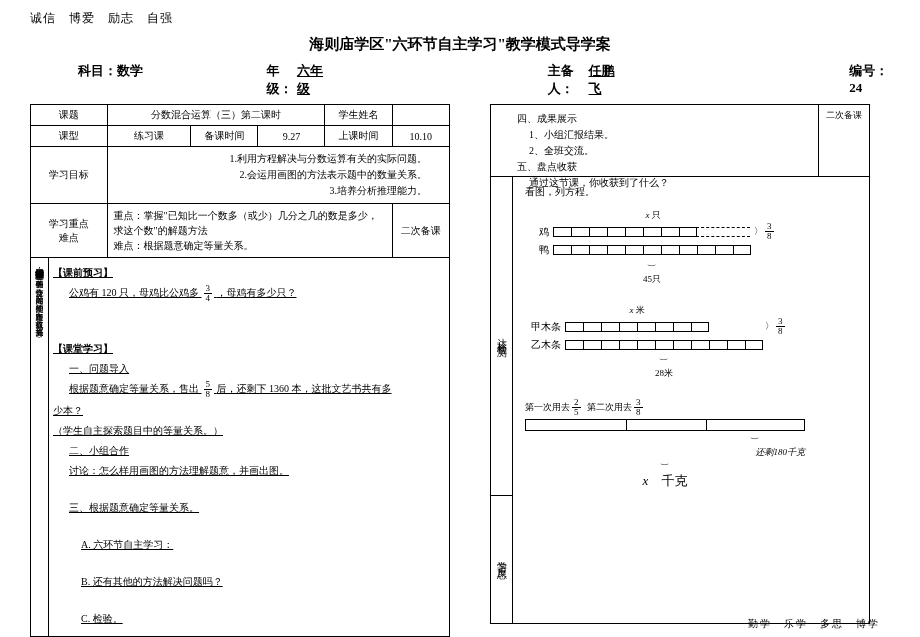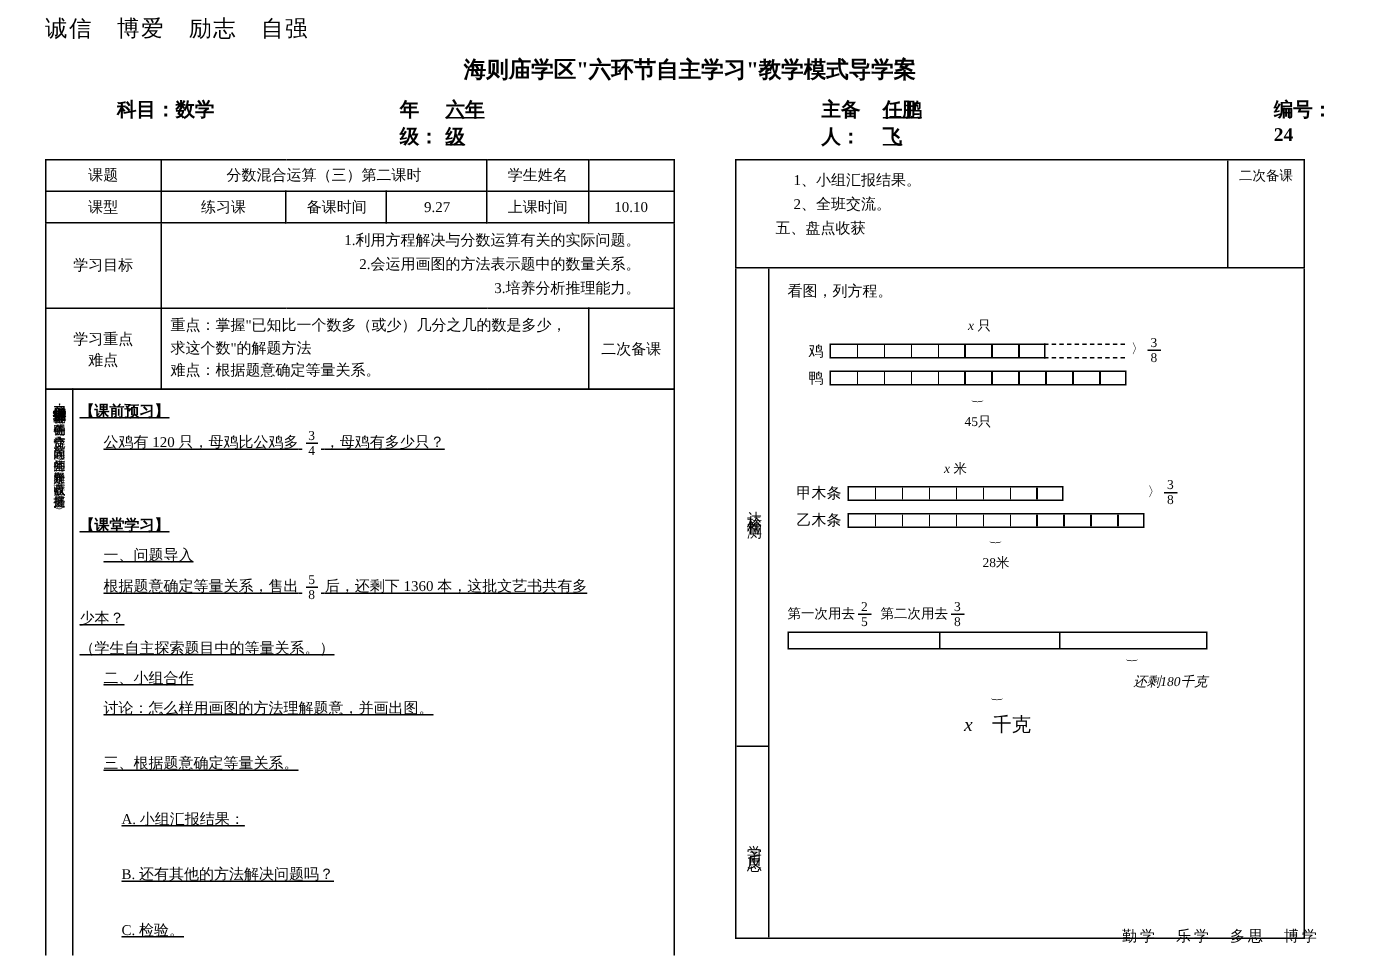--- a/index.html
+++ b/index.html
@@ -7,21 +7,21 @@
       font-family: "SimSun", "宋体", serif;
       font-size: 11px;
       background: #fff;
       width: 920px;
       height: 637px;
       padding: 10px 30px 5px 30px;
       position: relative;
       color: #000;
     }
     .header-motto {
-      font-size: 15px;
+      font-size: 12px;
       margin-bottom: 8px;
       letter-spacing: 1px;
     }
     .title {
       text-align: center;
       font-size: 15px;
       font-weight: bold;
       margin-bottom: 8px;
     }
     .info-row {
@@ -219,37 +219,39 @@
             <span class="frac"><span class="num">5</span><span class="den">8</span></span>
             <span>后，还剩下 1360 本，这批文艺书共有多</span>
           </p>
           <p>少本？</p>
           <p>（学生自主探索题目中的等量关系。）</p>
           <p class="indent">二、小组合作</p>
           <p class="indent">讨论：怎么样用画图的方法理解题意，并画出图。</p>
           <br>
           <p class="indent">三、根据题意确定等量关系。</p>
           <br>
-          <p class="indent2">A. 小组汇报结果：</p>
+          <p class="indent2">A. 六环节自主学习：</p>
           <br>
           <p class="indent2">B. 还有其他的方法解决问题吗？</p>
           <br>
           <p class="indent2">C. 检验。</p>
         </td>
       </tr>
     </tbody>
       </table>
   </div>
 
   <div class="right-col">
     <div class="right-top">
       <div class="right-top-left">
+        <div class="indent">四、成果展示</div>
         <div class="indent2">1、小组汇报结果。</div>
         <div class="indent2">2、全班交流。</div>
         <div class="indent">五、盘点收获</div>
+        <div class="indent2">通过这节课，你收获到了什么？</div>
       </div>
       <div class="right-top-right">二次备课</div>
     </div>
 
     <div class="right-bottom">
       <div class="right-bottom-label">
         <div class="rbl-cell top">达标检测</div>
         <div class="rbl-cell">学习反思</div>
       </div>
       <div class="right-bottom-content">

